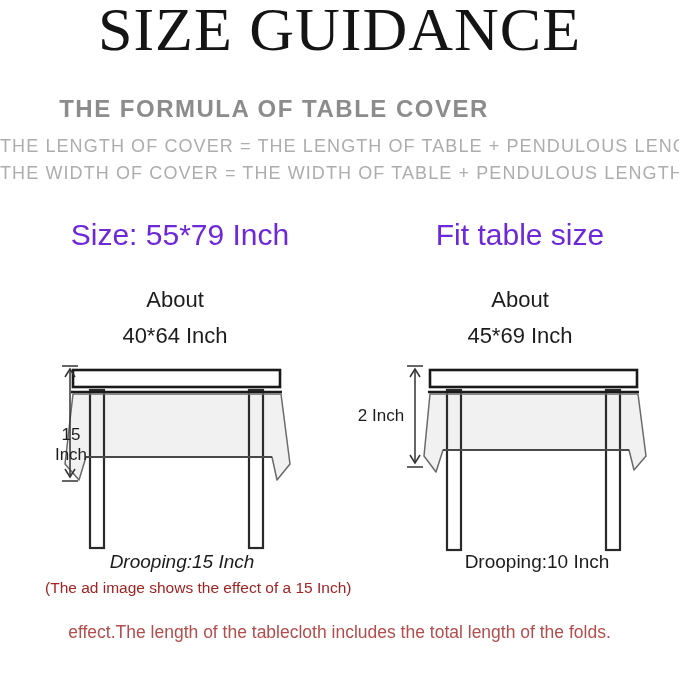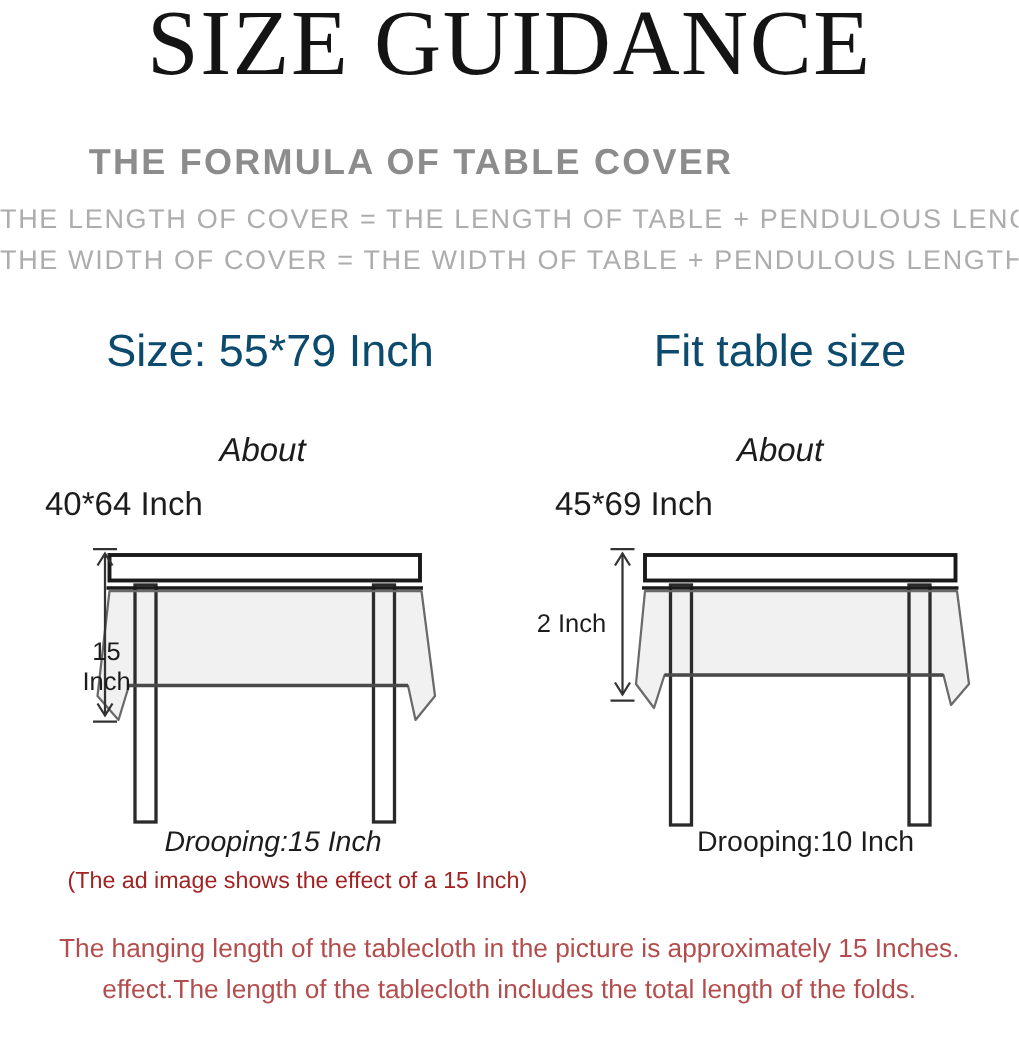--- a/index.html
+++ b/index.html
@@ -18,28 +18,28 @@
     left:0;top:95px;width:548px;text-align:center;
     font-size:24px;font-weight:bold;letter-spacing:1.5px;color:#8c8c8c;
   }
   .formula-line{
     left:0;width:679px;text-align:center;
     font-size:18px;letter-spacing:1.1px;color:#adadad;white-space:pre;
   }
   .formula-line.l1{top:136px;}
   .formula-line.l2{top:163px;}
 
-  .col-header{font-size:30px;color:#0c4a6e;text-align:center;}
+  .col-header{font-size:30px;color:#6d28d9;text-align:center;}
   .col-header.left{left:30px;top:218px;width:300px;}
   .col-header.right{left:370px;top:218px;width:300px;}
 
-  .about{font-size:22px;text-align:center;color:#1c1c1c;font-style:italic;}
+  .about{font-size:22px;text-align:center;color:#1c1c1c;}
   .about.left{left:30px;top:287px;width:290px;}
   .about.right{left:370px;top:287px;width:300px;}
-  .about-size{font-size:22px;text-align:left;color:#1c1c1c;}
+  .about-size{font-size:22px;text-align:center;color:#1c1c1c;}
   .about-size.left{left:30px;top:323px;width:290px;}
   .about-size.right{left:370px;top:323px;width:300px;}
 
   .diagram-svg{left:0;top:358px;}
 
   .measure-label{font-size:17px;color:#1c1c1c;text-align:center;width:54px;}
   .measure-label.left{left:0px;top:425px;margin-left:44px;}
   .measure-label.right{left:354px;top:406px;}
 
   .drooping{font-size:19px;color:#1c1c1c;text-align:center;width:220px;}
@@ -117,15 +117,14 @@
 
 <div class="abs measure-label left">15 Inch</div>
 <div class="abs measure-label right">2 Inch</div>
 
 <div class="abs drooping left">Drooping:15 Inch</div>
 <div class="abs drooping right">Drooping:10 Inch</div>
 
 <div class="abs ad-note">(The ad image shows the effect of a 15 Inch)</div>
 
 <div class="abs footer">
-  <div>The hanging length of the tablecloth in the picture is approximately 15 Inches.</div>
   <div>effect.The length of the tablecloth includes the total length of the folds.</div>
 </div>
 
 </body></html>

